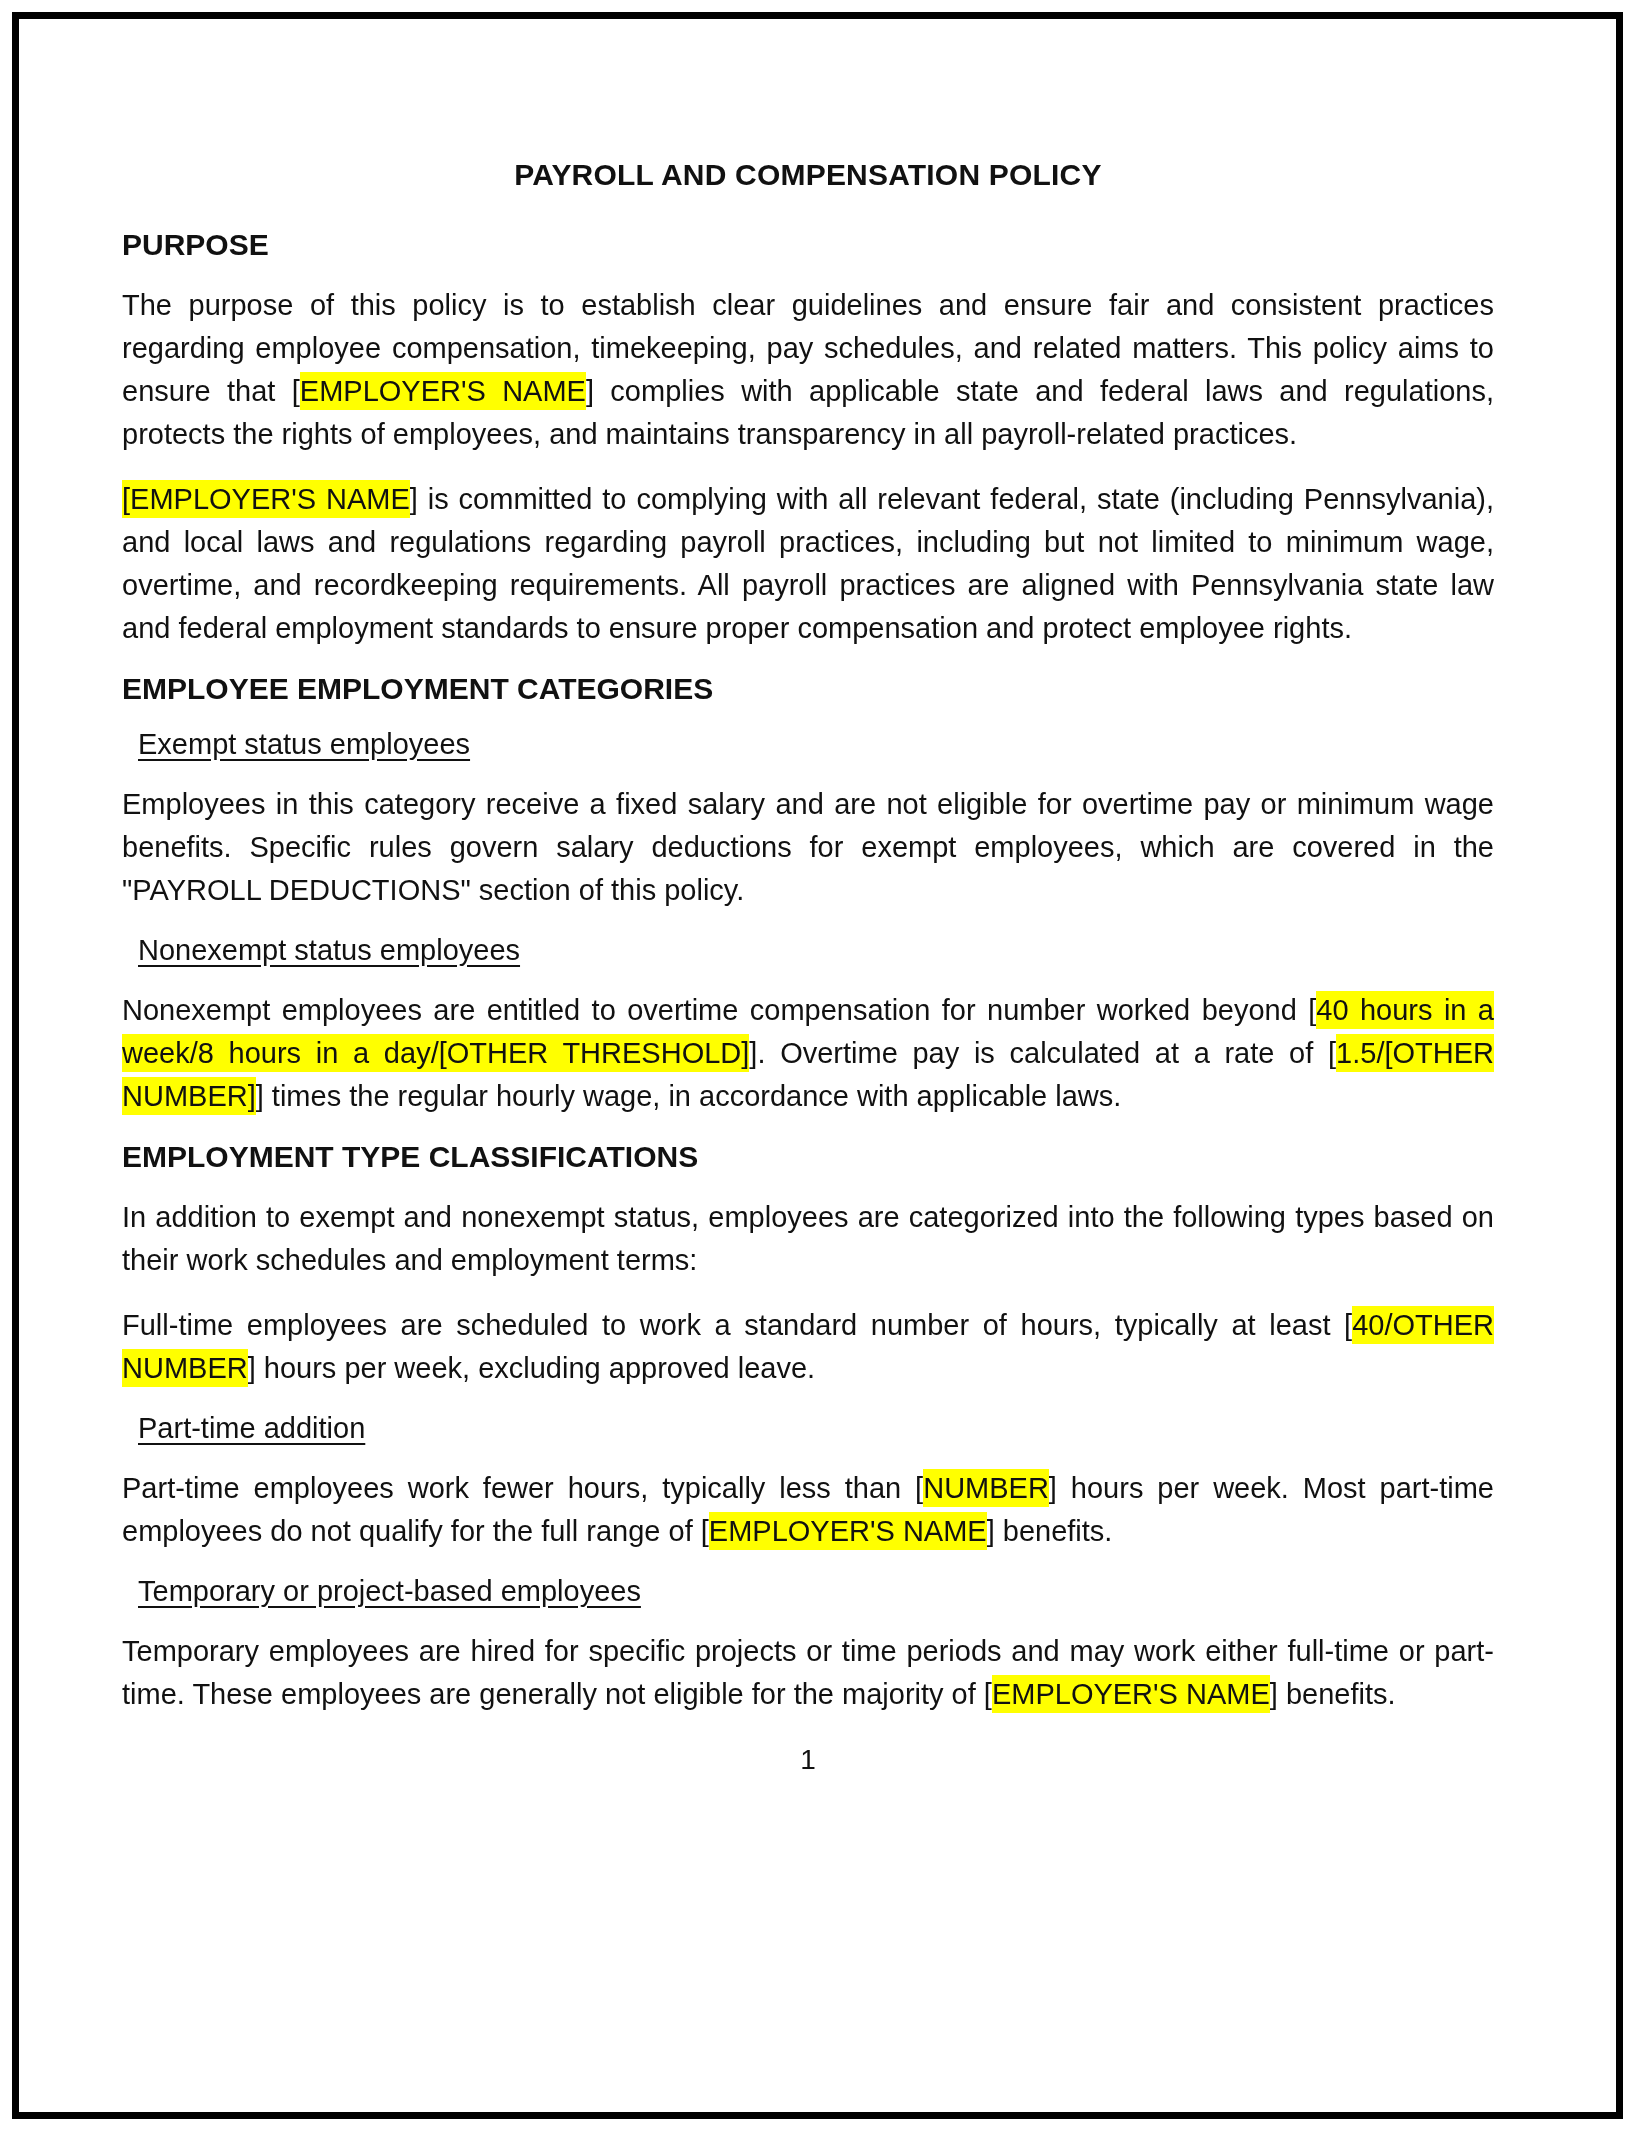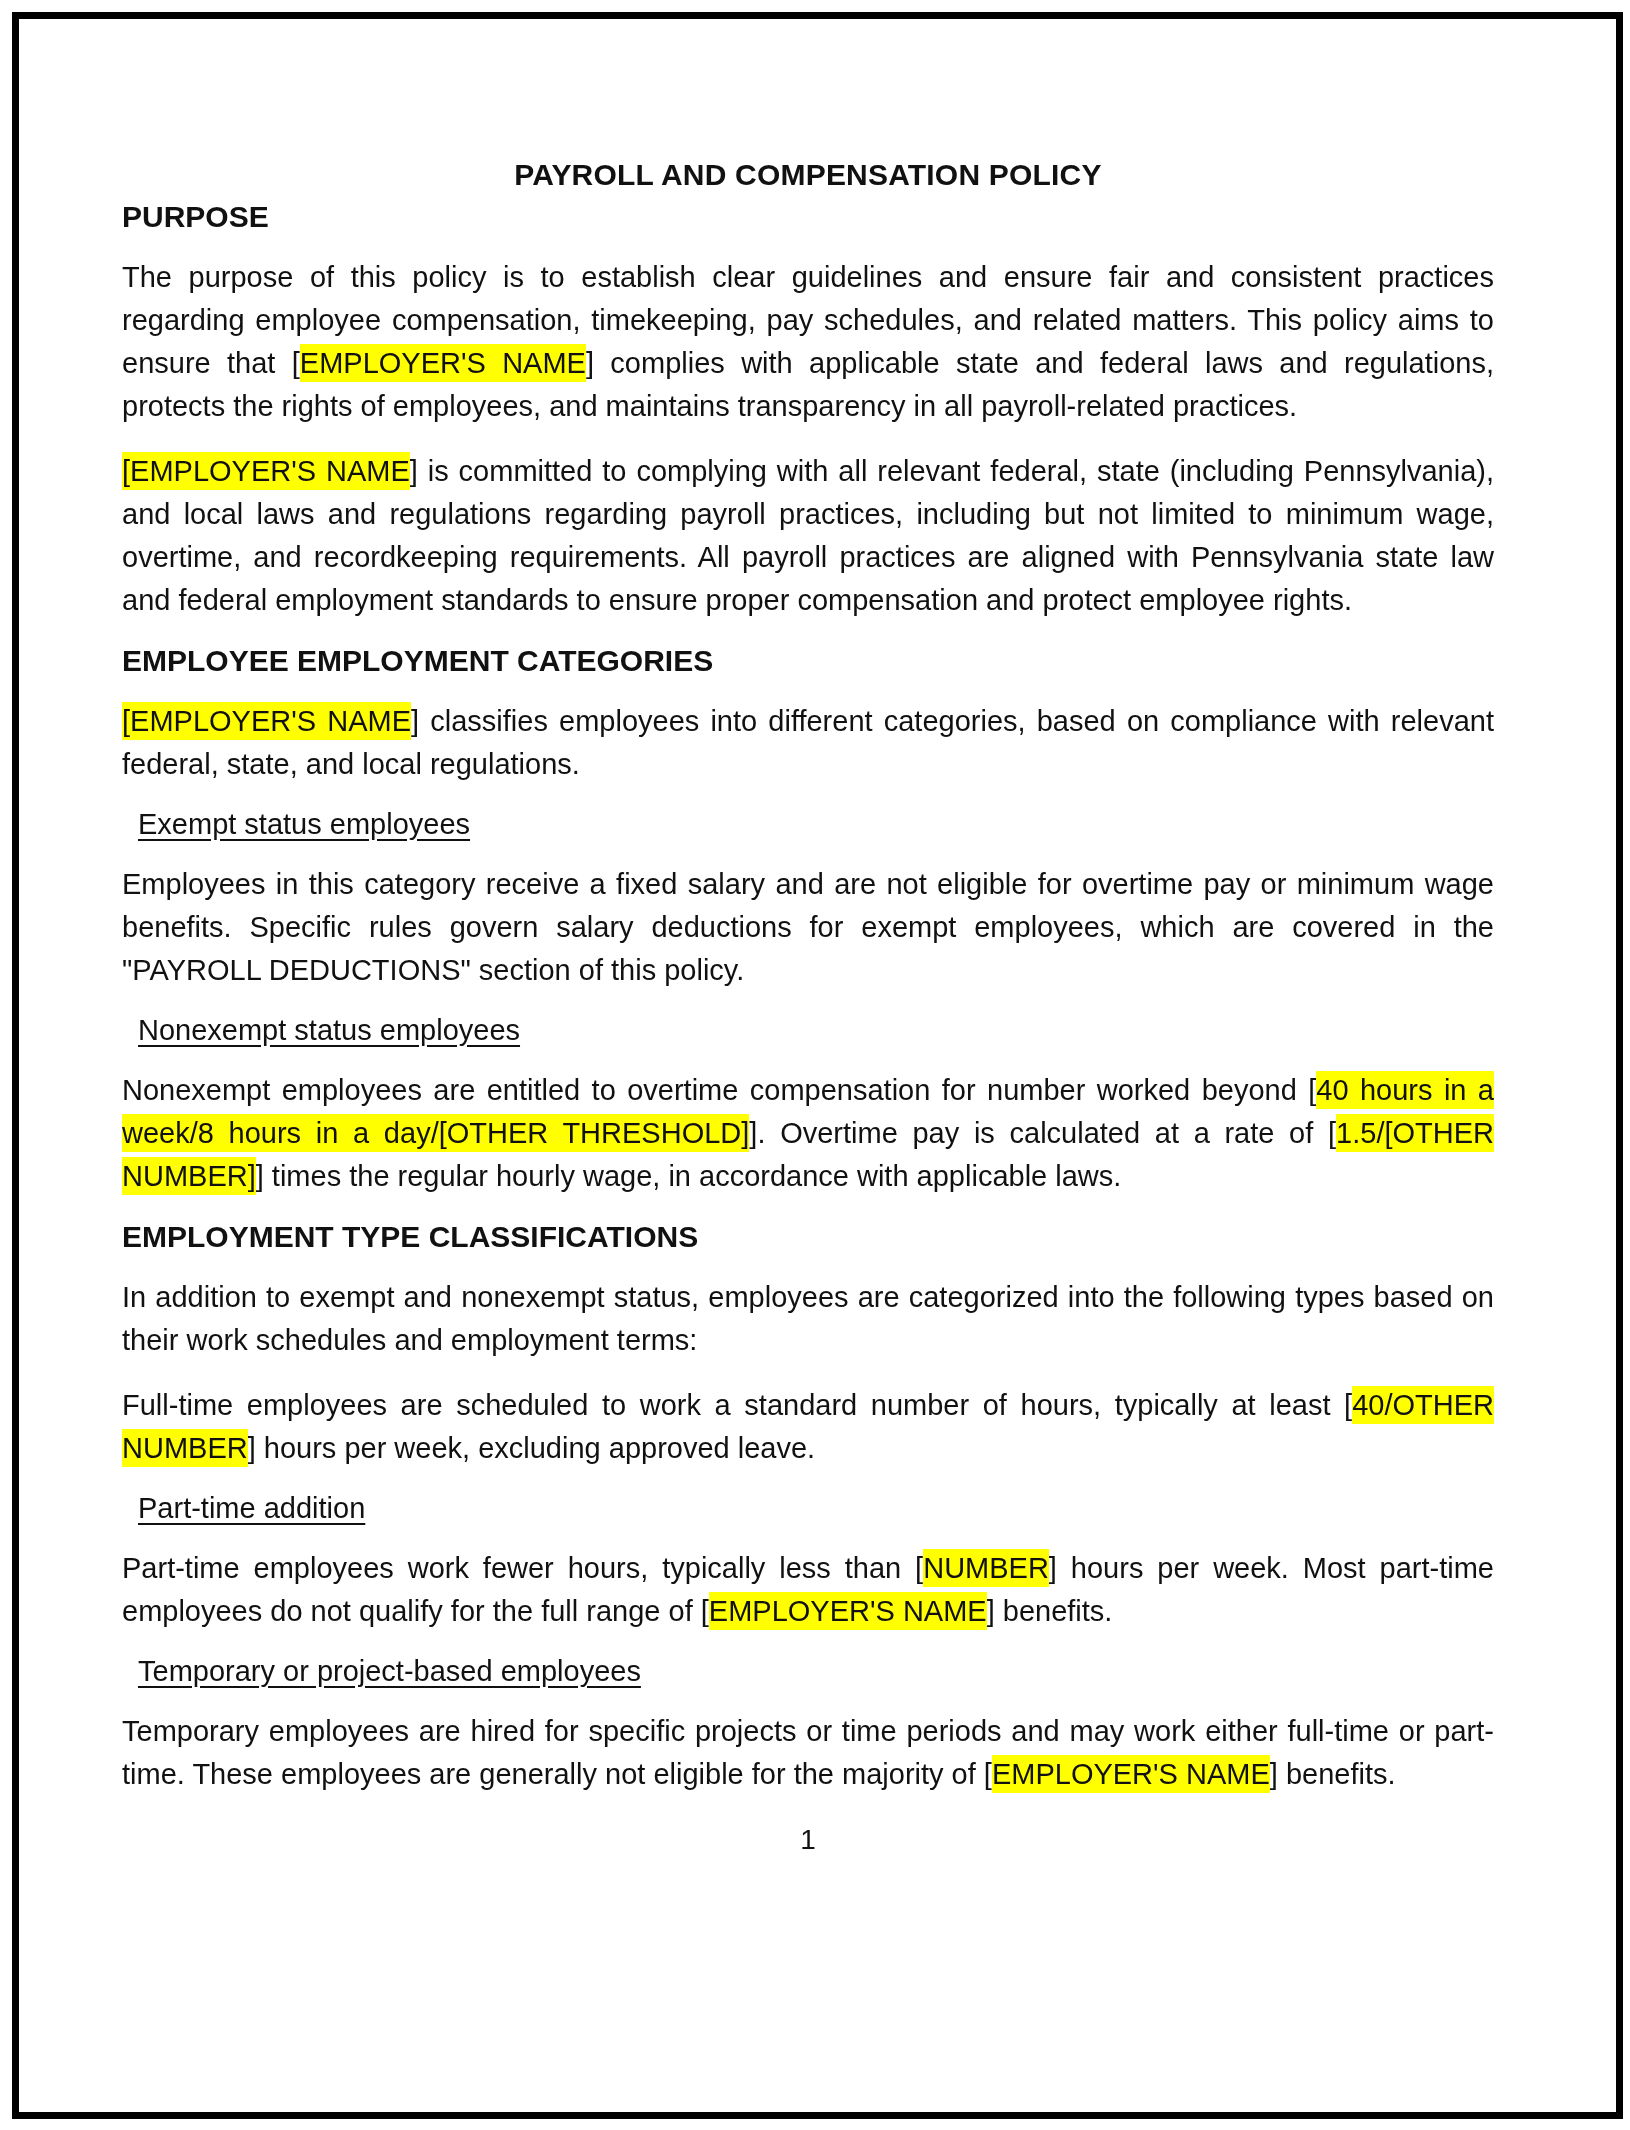--- a/index.html
+++ b/index.html
@@ -27,21 +27,21 @@
   .content {
     position: absolute;
     left: 122px;
     top: 158px;
     width: 1372px;
   }
   .doc-title {
     font-size: 30px;
     font-weight: 700;
     text-align: center;
-    margin-bottom: 8px;
+    margin-bottom: 36px;
     letter-spacing: 0.2px;
   }
   h2.heading {
     font-size: 30px;
     font-weight: 700;
     margin: 8px 0 22px 0;
   }
   h3.subheading {
     font-size: 29px;
     font-weight: 400;
@@ -72,21 +72,20 @@
   <div class="frame"></div>
   <div class="content">
 
     <h1 class="doc-title">PAYROLL AND COMPENSATION POLICY</h1>
 
     <h2 class="heading">PURPOSE</h2>
     <p class="para"><span>The purpose of this policy is to establish clear guidelines and ensure fair and consistent practices regarding employee compensation, timekeeping, pay schedules, and related matters. This policy aims to ensure that [</span><span class="hl">EMPLOYER'S NAME</span><span>] complies with applicable state and federal laws and regulations, protects the rights of employees, and maintains transparency in all payroll-related practices.</span></p>
     <p class="para"><span class="hl">[EMPLOYER'S NAME</span><span>] is committed to complying with all relevant federal, state (including Pennsylvania), and local laws and regulations regarding payroll practices, including but not limited to minimum wage, overtime, and recordkeeping requirements. All payroll practices are aligned with Pennsylvania state law and federal employment standards to ensure proper compensation and protect employee rights.</span></p>
 
     <h2 class="heading">EMPLOYEE EMPLOYMENT CATEGORIES</h2>
-    <p class="para"><span class="hl">[EMPLOYER'S NAME</span><span>] classifies employees into different categories, based on compliance with relevant federal, state, and local regulations.</span></p>
 
     <h3 class="subheading">Exempt status employees</h3>
     <p class="para"><span>Employees in this category receive a fixed salary and are not eligible for overtime pay or minimum wage benefits. Specific rules govern salary deductions for exempt employees, which are covered in the "PAYROLL DEDUCTIONS" section of this policy.</span></p>
 
     <h3 class="subheading">Nonexempt status employees</h3>
     <p class="para"><span>Nonexempt employees are entitled to overtime compensation for number worked beyond [</span><span class="hl">40 hours in a week/8 hours in a day/[OTHER THRESHOLD]</span><span>]. Overtime pay is calculated at a rate of [</span><span class="hl">1.5/[OTHER NUMBER]</span><span>] times the regular hourly wage, in accordance with applicable laws.</span></p>
 
     <h2 class="heading">EMPLOYMENT TYPE CLASSIFICATIONS</h2>
     <p class="para"><span>In addition to exempt and nonexempt status, employees are categorized into the following types based on their work schedules and employment terms:</span></p>
 

